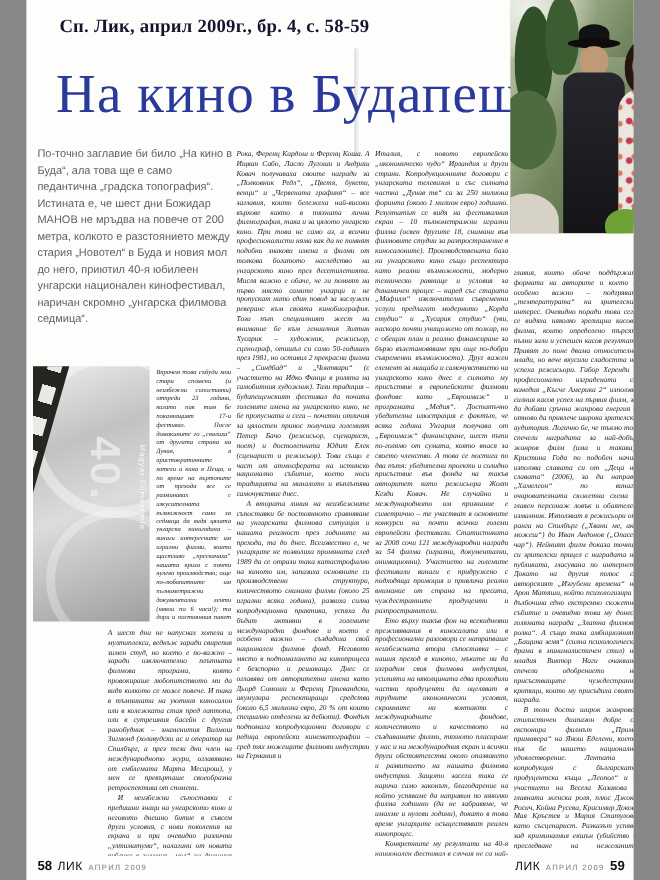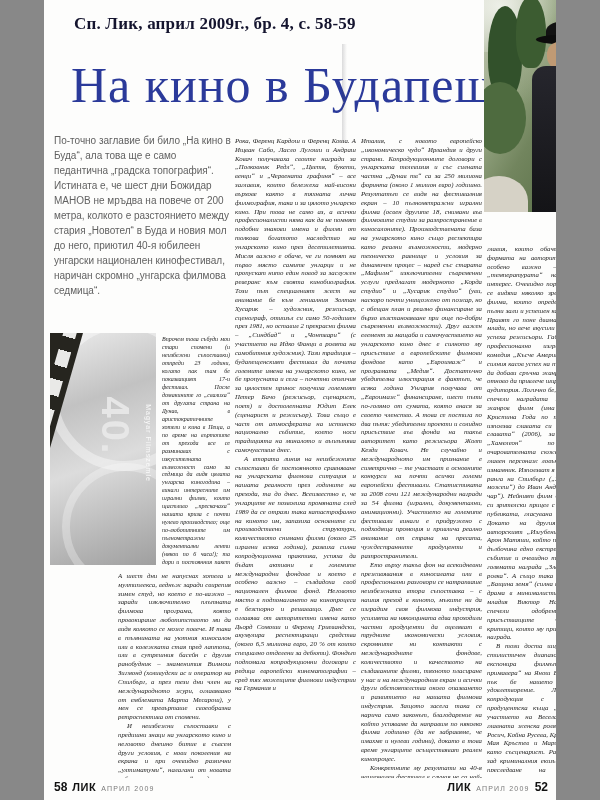--- a/index.html
+++ b/index.html
@@ -1,16 +1,16 @@
 <!DOCTYPE html>
 <html><head>
 <meta charset="utf-8">
 <style>
   html,body{margin:0;padding:0;background:#888;}
-  .page{position:relative;width:512px;height:800px;background:#fdfdfc;overflow:hidden;
+  .page{position:relative;width:552px;height:800px;background:#fdfdfc;overflow:hidden;
         font-family:"Liberation Serif",serif;color:#1a1a1a;margin:0 auto;}
   
   .src-line{position:absolute;left:30px;top:14px;font-size:17px;font-weight:bold;color:#14142e;letter-spacing:.2px;}
   .big-title{position:absolute;left:27px;top:56px;width:430px;font-size:50px;font-weight:400;
              color:#2b3a9a;letter-spacing:1px;white-space:nowrap;}
   .gutter{position:absolute;left:298px;top:44px;width:5px;height:98px;
           background:linear-gradient(to right,rgba(60,60,70,.18),rgba(60,60,70,0));}
   
   .lead{position:absolute;left:10px;top:133px;width:177px;height:186px;overflow:hidden;
         font-family:"Liberation Sans",sans-serif;font-size:10px;line-height:1.5;color:#616161;}
@@ -73,21 +73,21 @@
   .col4{left:443px;top:245px;width:112px;height:527px;}
   
   .showthrough{position:absolute;left:560px;top:392px;font-family:"Liberation Sans",sans-serif;
                font-size:26px;font-weight:bold;line-height:1.15;color:rgba(110,110,125,.13);}
   
   .footer{position:absolute;top:780px;display:flex;align-items:baseline;gap:5px;
           font-family:"Liberation Sans",sans-serif;}
   .footer.fl{left:10px;}
   .footer.fr{right:8px;}
   .pgnum{font-size:12px;font-weight:bold;color:#111;}
-  .magname{font-size:11px;font-weight:bold;color:#111;letter-spacing:.5px;text-align:center;}
+  .magname{font-size:11px;font-weight:normal;color:#111;letter-spacing:.5px;text-align:center;}
   .issue{font-size:7px;color:#7a7a7a;letter-spacing:1.2px;}
 </style>
 </head>
 <body>
 
 <div class="page">
 
   <div class="src-line">Сп. Лик, април 2009г., бр. 4, с. 58-59</div>
 
   <h1 class="big-title" style="margin:0;">На кино в Будапеща</h1>
@@ -154,16 +154,16 @@
   <div class="showthrough">БА СА</div>
 
   <div class="footer fl">
     <span class="pgnum">58</span>
     <span class="magname">ЛИК</span>
     <span class="issue">АПРИЛ 2009</span>
   </div>
   <div class="footer fr">
     <span class="magname">ЛИК</span>
     <span class="issue">АПРИЛ 2009</span>
-    <span class="pgnum">52</span>
+    <span class="pgnum">59</span>
   </div>
 
 </div>
 
 </body></html>

